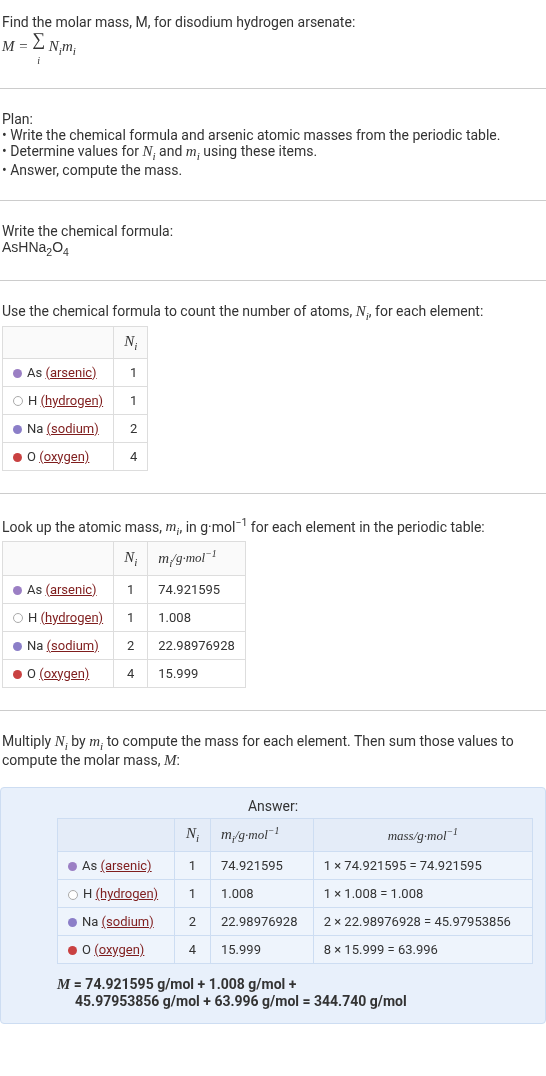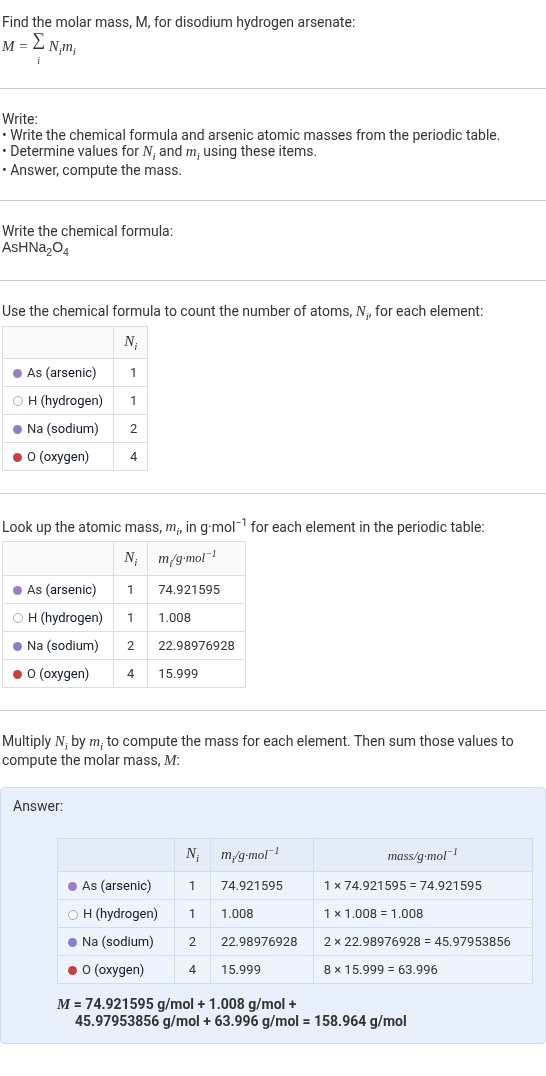--- a/index.html
+++ b/index.html
@@ -43,21 +43,21 @@
   font-style: italic;
   font-family: "Times New Roman", serif;
 }
 td.center, th.center { text-align: center; }
 td.right, th.right { text-align: right; }
 .dot { display:inline-block; width:9px; height:9px; border-radius:50%; margin-right:5px; vertical-align: middle; }
 .dot.as { background:#9b7fc4; }
 .dot.h  { background:#fff; border:1px solid #aaa; width:8px; height:8px;}
 .dot.na { background:#8b7ec8; }
 .dot.o  { background:#c94141; }
-.elname { color:#0f172a; }
+.elname { color:#7f1d1d;text-decoration:underline; }
 .answer-block {
   background:#e8f0fb;
   border:1px solid #cdddf2;
   border-radius:4px;
   padding:10px 12px 14px 12px;
   margin:4px 0 8px 0;
 }
 .answer-block table th, .answer-block table td {
   border:1px solid #cdddf2;
   background:#eef4fc;
@@ -80,21 +80,21 @@
       <span class="sigma">∑</span><br>
       <span class="sub" style="font-size:10px;">i</span>
     </span>
     <span>N<span class="sub">i</span>m<span class="sub">i</span></span>
   </div>
 </div>
 
 <hr class="divider">
 
 <div class="section">
-  <div>Write:</div>
+  <div>Plan:</div>
   <div>• <span>Write the chemical formula and arsenic atomic masses from the periodic table.</span></div>
   <div>• <span>Determine values for <span class="formula">N<span class="sub">i</span></span> and <span class="formula">m<span class="sub">i</span></span> using these items.</span></div>
   <div>• <span>Answer, compute the mass.</span></div>
 </div>
 
 <hr class="divider">
 
 <div class="section">
   <div>Write the chemical formula:</div>
   <div class="chem">AsHNa<span class="s">2</span>O<span class="s">4</span></div>
@@ -165,21 +165,21 @@
     </table>
 </div>
 
 <hr class="divider">
 
 <div class="section">
   <div>Multiply <span class="formula">N<span class="sub">i</span></span> by <span class="formula">m<span class="sub">i</span></span> to compute the mass for each element. Then sum those values to compute the molar mass, <span class="formula">M</span>:</div>
 </div>
 
 <div class="answer-block">
-  <div style="margin-bottom:24px;">Answer:</div>
+  <div style="margin-bottom:4px;text-align:center;">Answer:</div>
   <div class="indent">
   <table style="width:100%;">
     <tbody>
           <tr>
       <th></th>
       <th class="center"><span class="formula">N<span class="sub">i</span></span></th>
       <th><span class="formula">m<span class="sub">i</span></span>/g·mol<span class="sup">−1</span></th>
       <th class="center">mass/g·mol<span class="sup">−1</span></th>
     </tr>
     <tr>
@@ -203,16 +203,16 @@
     <tr>
             <td><span class="dot o"></span><span>O</span> <span class="elname">(oxygen)</span></td>
             <td class="center">4</td>
             <td>15.999</td>
             <td>8 × 15.999 = 63.996</td>
           </tr>
   </tbody>
       </table>
   <div style="margin-top:12px;font-weight:bold;">
     <div><span class="formula">M</span> = <span>74.921595 g/mol + 1.008 g/mol +</span></div>
-    <div style="padding-left:18px;">45.97953856 g/mol + 63.996 g/mol = 158.964 g/mol</div>
+    <div style="padding-left:18px;">45.97953856 g/mol + 63.996 g/mol = 344.740 g/mol</div>
   </div>
   </div>
 </div>
 
 </body></html>

